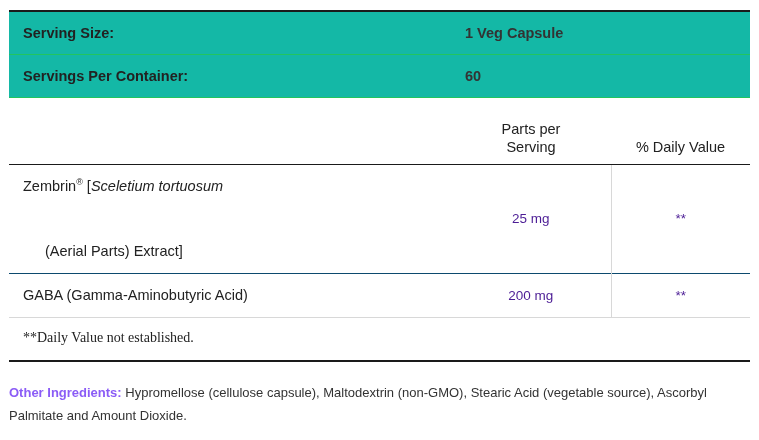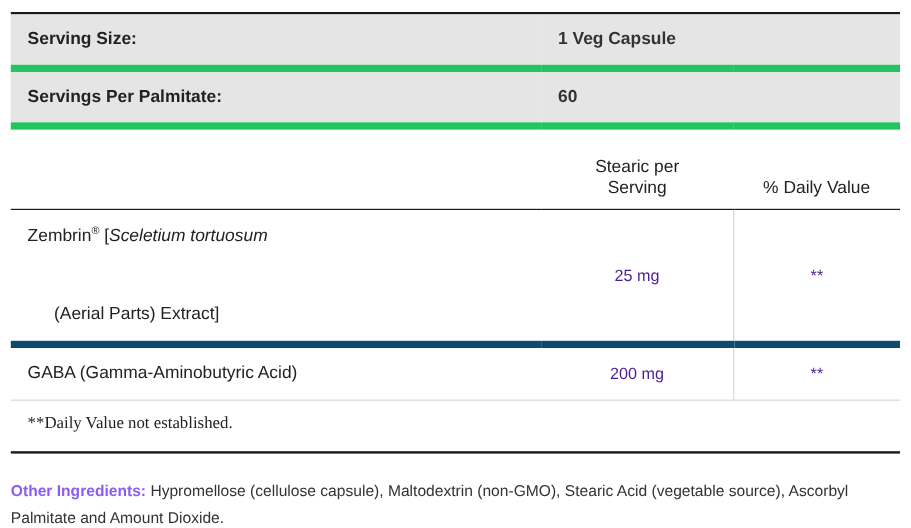--- a/index.html
+++ b/index.html
@@ -30,22 +30,22 @@
   }
 
   
   .rule-top {
     height: 0;
     border-top: 2px solid #1a1a1a;
     margin: 10px 9px 0 9px;
   }
 
   tr.serving td {
-    background: #e5e5e5;
-    border-bottom: 6px solid #22c55e;
+    background: #14b8a6;
+    border-bottom: 1px solid #22c55e;
     padding: 13px 14px;
     font-size: 14.5px;
   }
   tr.serving td.label {
     font-weight: bold;
     color: #222;
   }
   tr.serving td.value {
     color: #333;
     font-weight: bold;
@@ -62,21 +62,21 @@
     vertical-align: bottom;
     padding: 0 8px 8px 8px;
     font-size: 14.5px;
     color: #222;
     text-align: center;
     line-height: 1.25;
   }
   tr.headrow td.blank { }
 
   tr.ingredient td {
-    border-top: 6px solid #0c4a6e;
+    border-top: 1px solid #0c4a6e;
     padding: 11px 14px;
     font-size: 14.5px;
     color: #222;
     line-height: 1.45;
   }
   tr.ingredient td.amount,
   tr.ingredient td.dv {
     text-align: center;
     font-size: 13.5px;
     color: #4c1d95;
@@ -137,32 +137,32 @@
       <col style="width:442px">
       <col style="width:160px">
       <col style="width:139px">
     </colgroup>
     <tbody>
       <tr class="serving">
         <td class="label">Serving Size:</td>
         <td class="value" colspan="2">1 Veg Capsule</td>
       </tr>
       <tr class="serving">
-        <td class="label">Servings Per Palmitate:</td>
+        <td class="label">Servings Per Container:</td>
         <td class="value" colspan="2">60</td>
       </tr>
 
       <tr class="spacer-row">
         <td colspan="3"></td>
       </tr>
 
       <tr class="headrow">
         <td class="blank"></td>
         <td>
-          <span>Stearic per</span><br>
+          <span>Parts per</span><br>
           <span>Serving</span>
         </td>
         <td>% Daily Value</td>
       </tr>
 
       <tr class="ingredient first">
         <td class="name">
           <span>Zembrin</span><sup>®</sup><span> [</span><span class="ital">Sceletium tortuosum</span>
           <span class="indent">(Aerial Parts) Extract]</span>
         </td>

